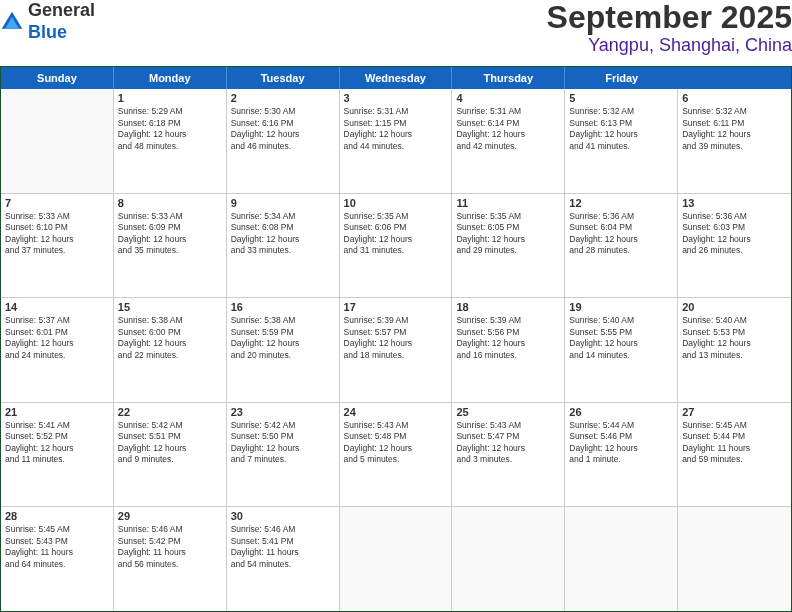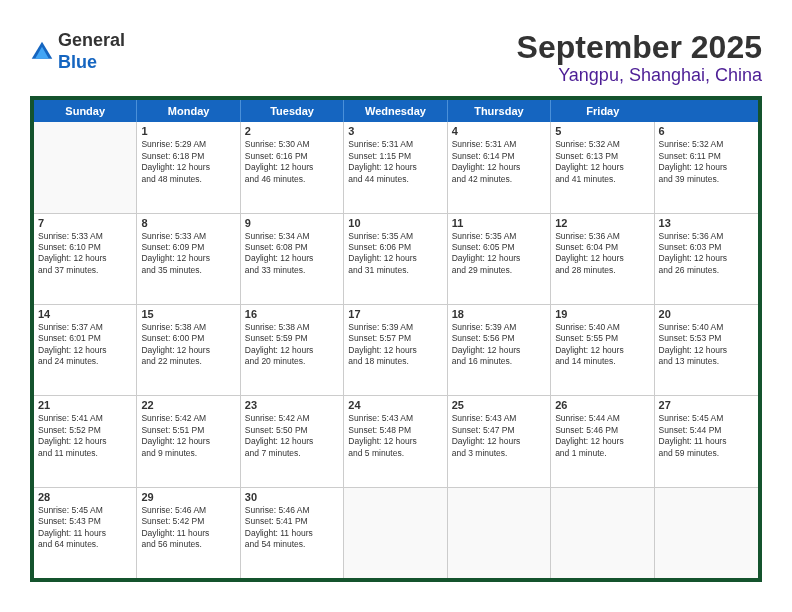--- a/index.html
+++ b/index.html
@@ -6,21 +6,21 @@
     body {
       width: 792px;
       height: 612px;
       background: #fff;
       font-family: Arial, sans-serif;
       overflow: hidden;
     }
     .page {
       width: 792px;
       height: 612px;
-      padding: 30px;
+      padding: 0;
       display: flex;
       flex-direction: column;
     }
     .header {
       display: flex;
       justify-content: space-between;
       align-items: flex-start;
       margin-bottom: 10px;
     }
     .logo {
@@ -50,21 +50,21 @@
       text-align: center;
     }
     .location {
       font-size: 18px;
       color: #4c1d95;
     }
     .calendar {
       flex: 1;
       display: flex;
       flex-direction: column;
-      border: 4px solid #14532d;
+      border: 1px solid #14532d;
     }
     .cal-header-row {
       display: grid;
       grid-template-columns: repeat(7, 1fr);
       background: #1565c0;
     }
     .cal-header-cell {
       color: #fff;
       font-size: 11px;
       font-weight: bold;

